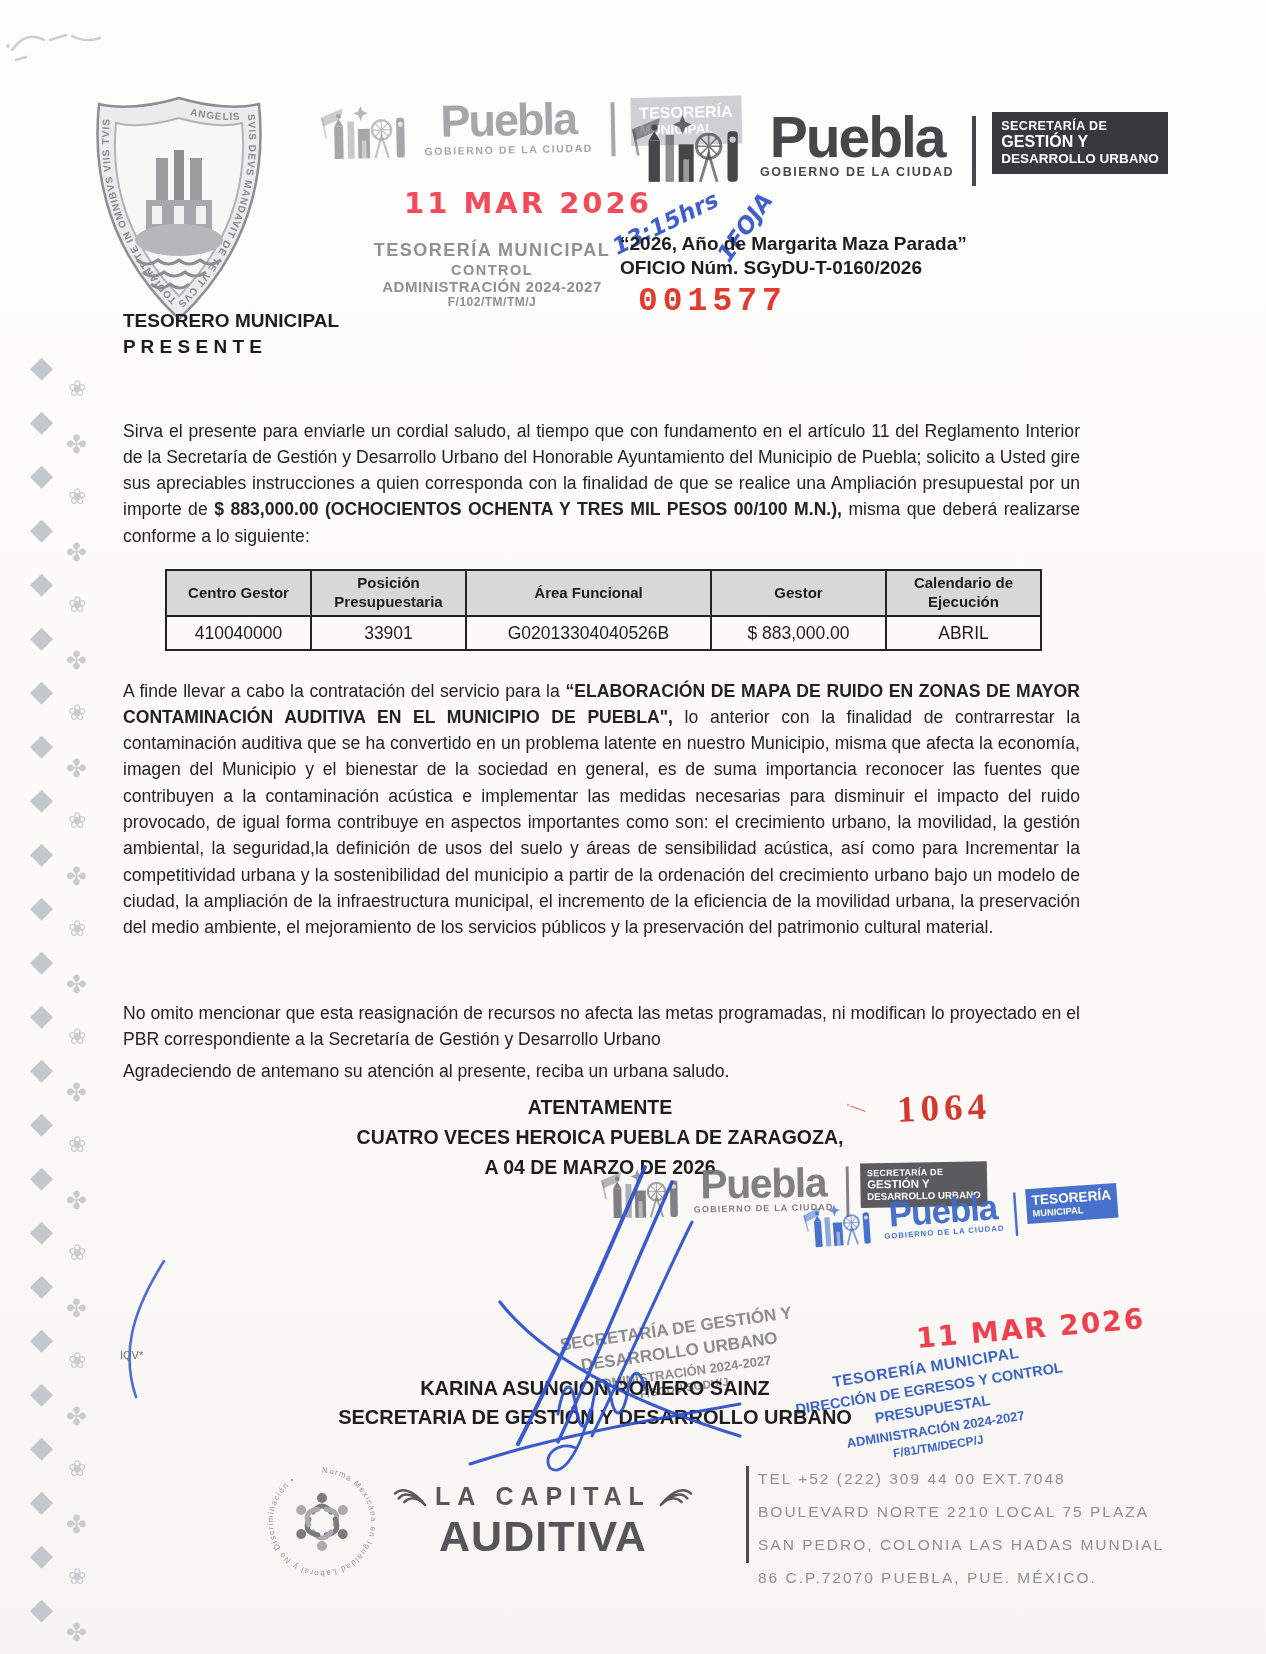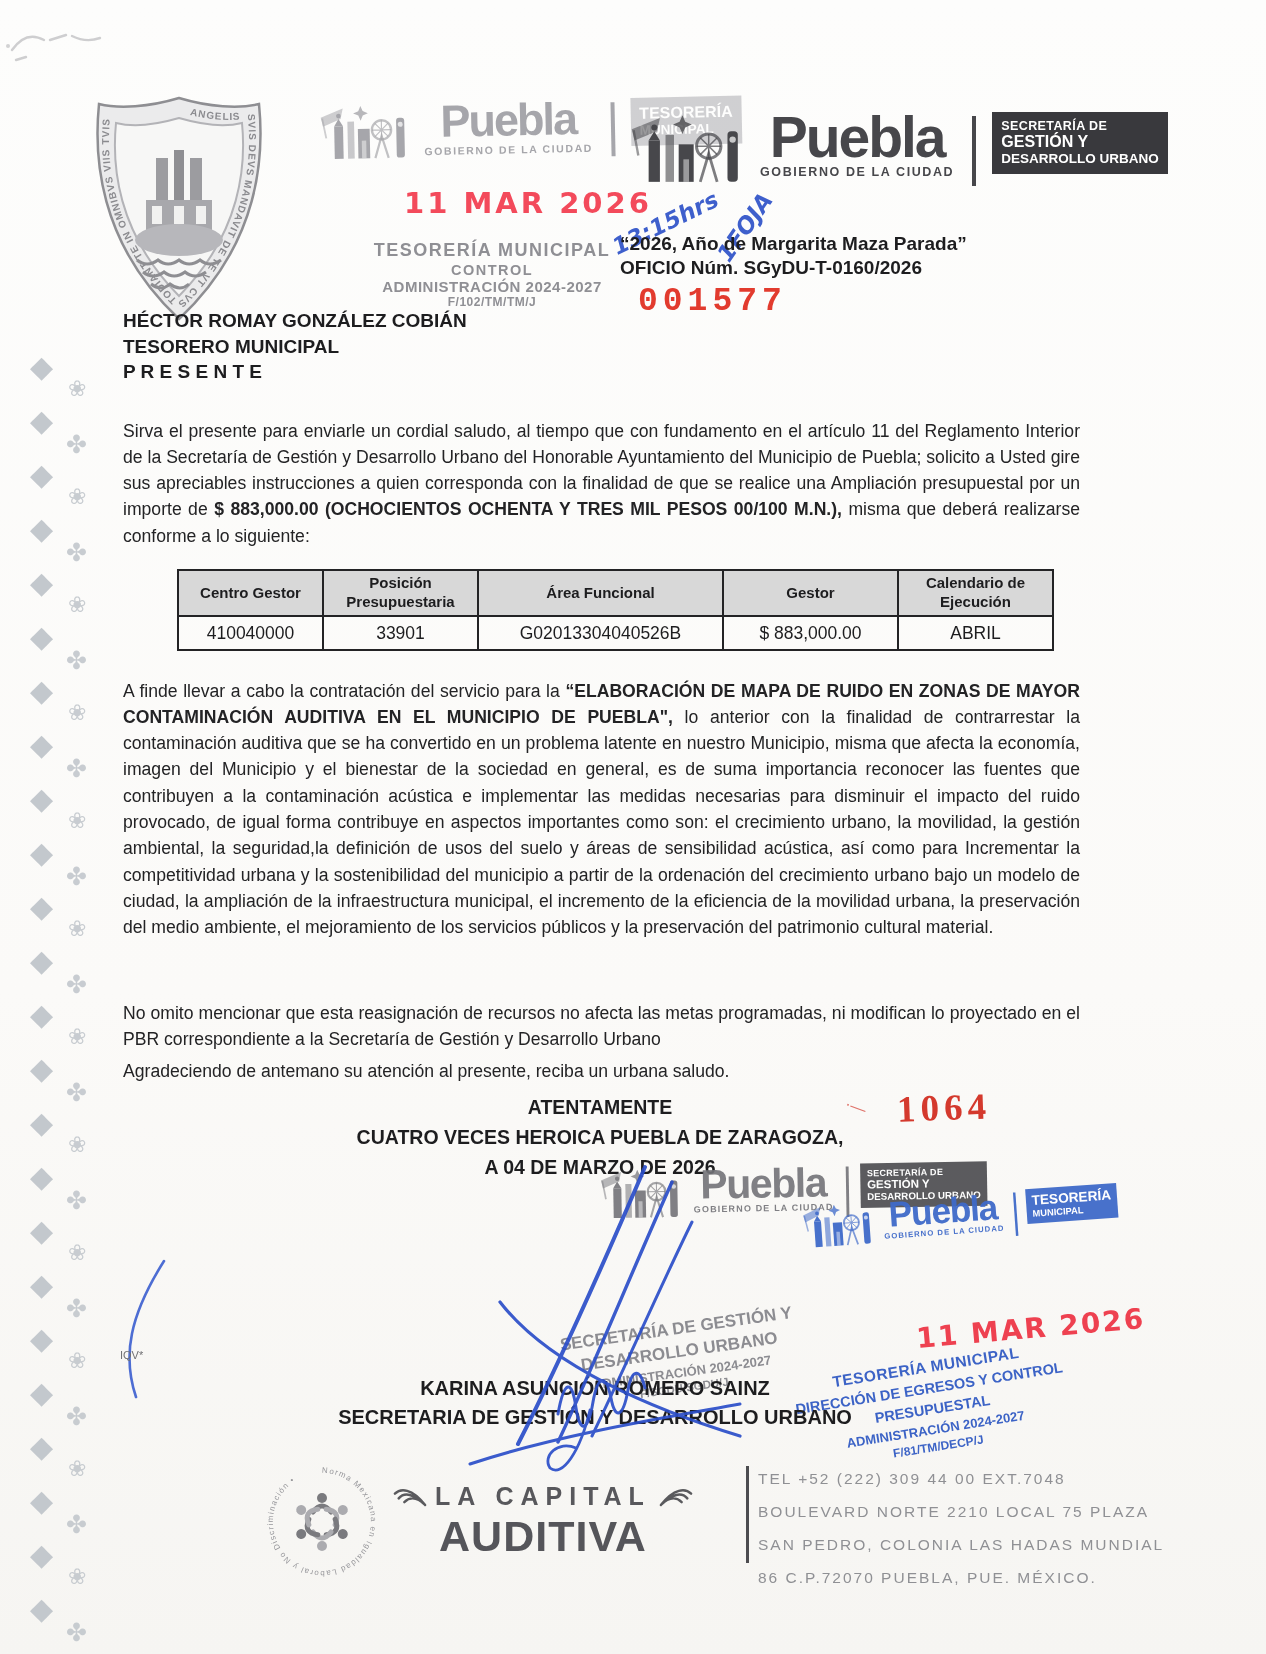--- a/index.html
+++ b/index.html
@@ -53,21 +53,21 @@
   .hand-time{left:608px;top:210px;font-size:23px;transform:rotate(-26deg);}
   .hand-fojas{left:706px;top:214px;font-size:23px;transform:rotate(-55deg);}
   
   .addressee{left:123px;top:308px;font-weight:800;font-size:19px;line-height:25.5px;}
   
   .para{left:123px;width:957px;text-align:justify;font-size:17.6px;line-height:26.3px;color:#232325;}
   .p1{top:400px;} .p2{top:660px;} .p3{top:982px;} .p4{top:1040px;}
   .para b{font-weight:800;}
   
   .tbl{left:165px;top:569px;}
-  table{border-collapse:collapse;width:875px;table-layout:fixed;margin-left:12px;}
+  table{border-collapse:collapse;width:875px;table-layout:fixed;}
   th,td{border:2px solid #232325;text-align:center;padding:2px 4px;}
   th{background:#d8d8d8;font-size:15px;font-weight:700;line-height:1.25;height:40px;}
   td{font-size:17.5px;height:28px;}
   
   .closing{left:190px;top:1092px;width:820px;text-align:center;font-weight:800;
            font-size:19.5px;line-height:30px;}
   .folio-mid{left:897px;top:1086px;font-family:"Liberation Serif",serif;font-weight:700;
              font-size:37px;letter-spacing:5px;color:#d4392d;transform:rotate(-2deg);}
   .red-tick{left:845px;top:1098px;color:#d4392d;font-size:16px;opacity:.7;transform:rotate(20deg);}
   
@@ -277,21 +277,20 @@
   <div class="abs hand hand-fojas">1FOJA</div>
 
   <div class="abs ref">
     <div>“2026, Año de Margarita Maza Parada”</div>
     <div>OFICIO Núm. SGyDU-T-0160/2026</div>
   </div>
 
   <div class="abs folio-top">001577</div>
 
   <div class="abs addressee">
-    <div>HÉCTOR ROMAY GONZÁLEZ COBIÁN</div>
     <div>TESORERO MUNICIPAL</div>
     <div>P R E S E N T E</div>
   </div>
 
   <p class="abs para p1"><span>Sirva el presente para enviarle un cordial saludo, al tiempo que con fundamento en el artículo 11 del Reglamento Interior de la Secretaría de Gestión y Desarrollo Urbano del Honorable Ayuntamiento del Municipio de Puebla; solicito a Usted gire sus apreciables instrucciones a quien corresponda con la finalidad de que se realice una Ampliación presupuestal por un importe de </span><b>$ 883,000.00 (OCHOCIENTOS OCHENTA Y TRES MIL PESOS 00/100 M.N.),</b><span> misma que deberá realizarse conforme a lo siguiente:</span></p>
 
   <div class="abs tbl">
     <table>
       <colgroup>
           <col style="width:145px">

